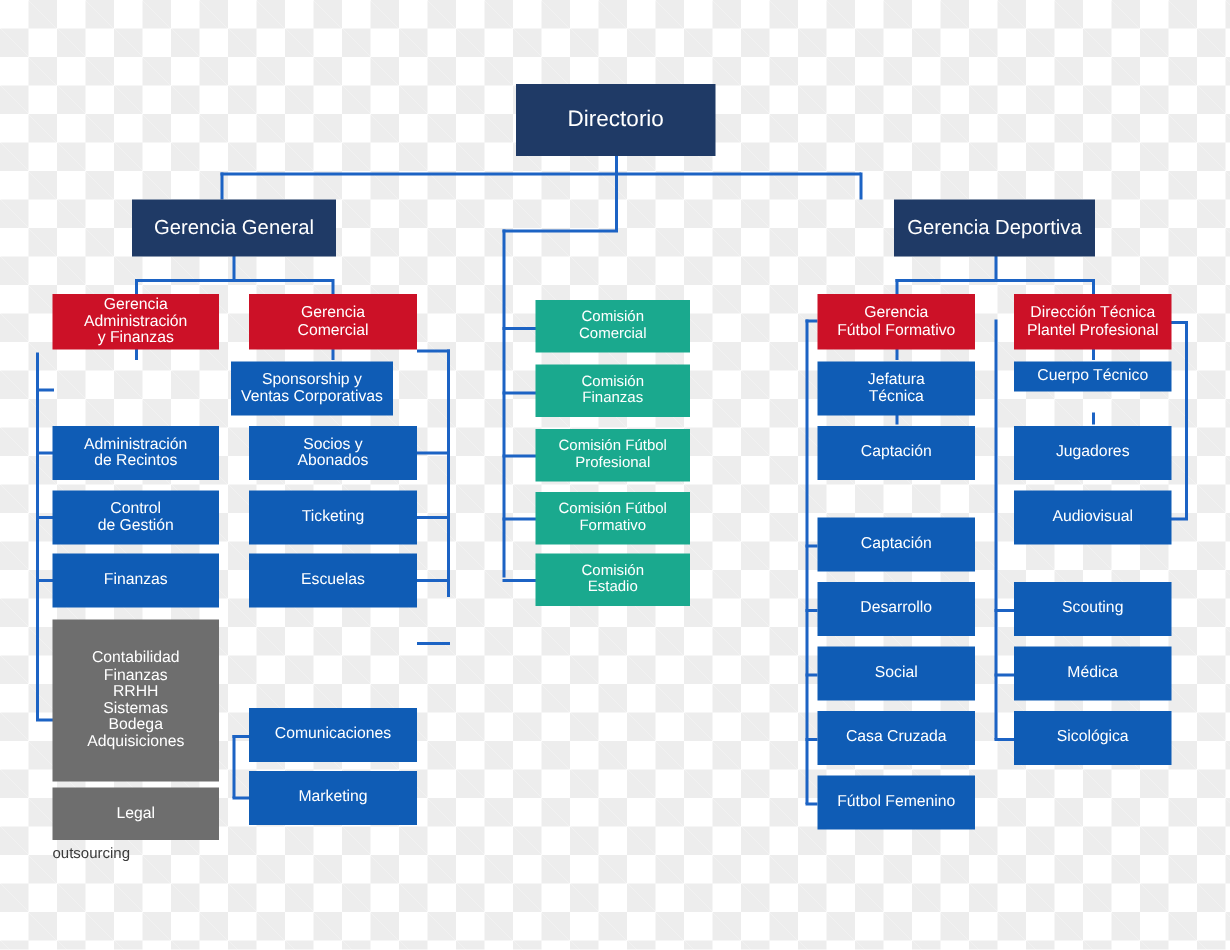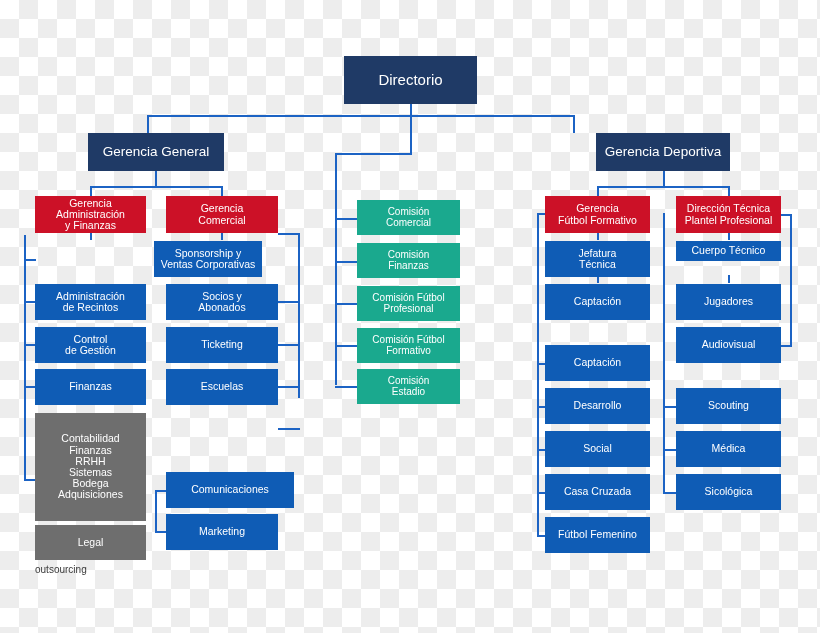--- a/index.html
+++ b/index.html
@@ -170,21 +170,21 @@
   <div class="caption" style="left:35px; top:564px; width:111px;">outsourcing</div>
 
   <div class="node red hdr" style="left:166px; top:196px; width:112px; height:37px;">Gerencia
 Comercial</div>
   <div class="node blue leaf" style="left:154px; top:241px; width:108px; height:36px;">Sponsorship y
 Ventas Corporativas</div>
   <div class="node blue leaf" style="left:166px; top:284px; width:112px; height:36px;">Socios y
 Abonados</div>
   <div class="node blue leaf" style="left:166px; top:327px; width:112px; height:36px;">Ticketing</div>
   <div class="node blue leaf" style="left:166px; top:369px; width:112px; height:36px;">Escuelas</div>
-  <div class="node blue leaf" style="left:166px; top:472px; width:128px; height:36px;">Comunicaciones</div>
+  <div class="node blue leaf" style="left:166px; top:472px; width:112px; height:36px;">Comunicaciones</div>
   <div class="node blue leaf" style="left:166px; top:514px; width:112px; height:36px;">Marketing</div>
 
   <div class="node red hdr" style="left:545px; top:196px; width:105px; height:37px;">Gerencia
 Fútbol Formativo</div>
   <div class="node blue leaf" style="left:545px; top:241px; width:105px; height:36px;">Jefatura
 Técnica</div>
   <div class="node blue leaf" style="left:545px; top:284px; width:105px; height:36px;">Captación</div>
   <div class="node blue leaf" style="left:545px; top:345px; width:105px; height:36px;">Captación</div>
   <div class="node blue leaf" style="left:545px; top:388px; width:105px; height:36px;">Desarrollo</div>
   <div class="node blue leaf" style="left:545px; top:431px; width:105px; height:36px;">Social</div>

